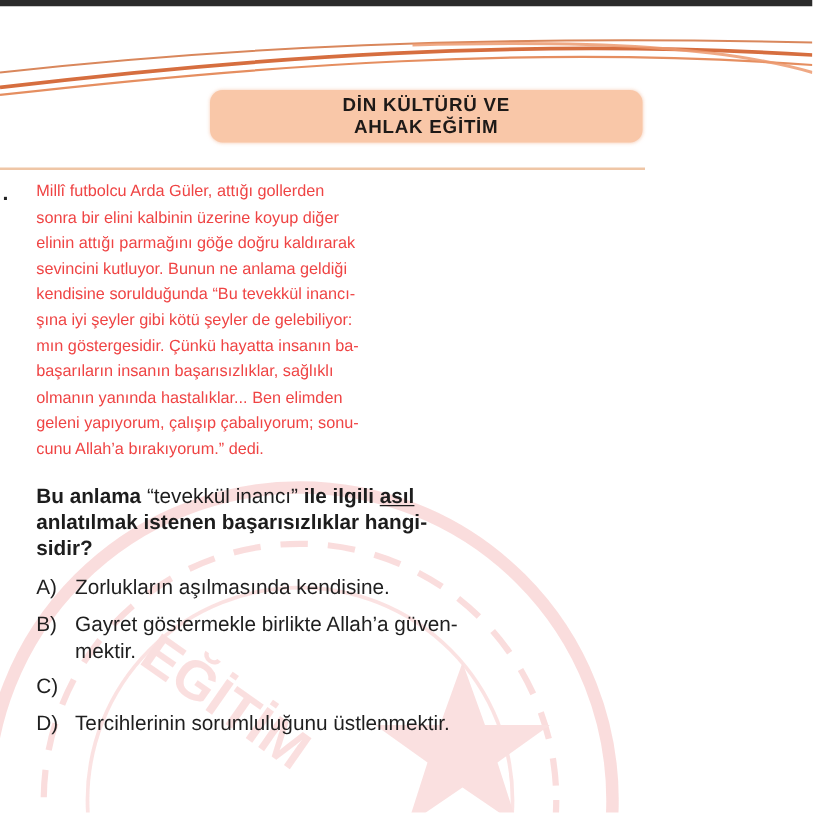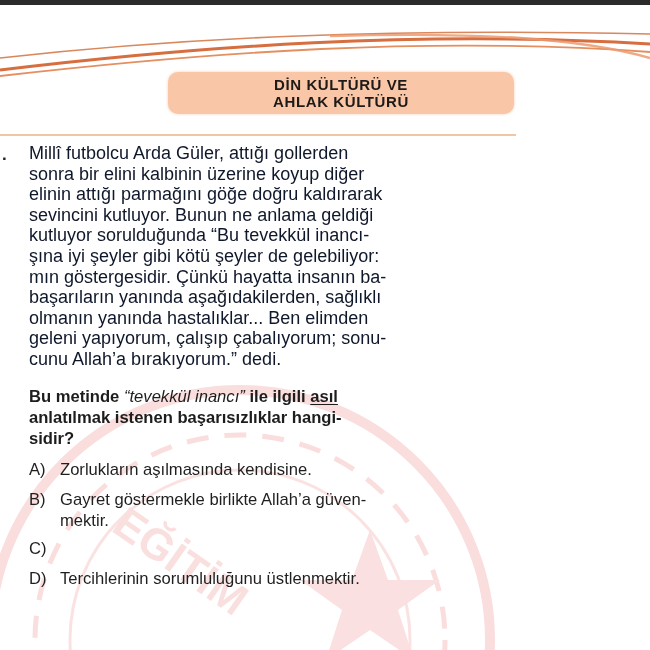--- a/index.html
+++ b/index.html
@@ -19,30 +19,30 @@
       box-shadow: 0 0 3px rgba(240,170,130,0.6);
     }
     .header-box span { font-weight: bold; font-size: 15px; line-height: 17px; letter-spacing: 0.6px; color: #1e1a18; }
 
     .rule { position: absolute; left: 0; top: 134px; width: 516px; height: 2px; background: #efc6a6; }
 
     .qnum { position: absolute; left: 2px; top: 145px; font-size: 17px; font-weight: bold; color: #222; }
 
     .passage {
       position: absolute; left: 29px; top: 143px; width: 500px;
-      font-size: 18px; line-height: 20.6px; color: #0f172a;
+      font-size: 13px; line-height: 20.6px; color: #ef4444;
     }
     .passage div { white-space: nowrap; }
 
     .stem {
       position: absolute; left: 29px; top: 386px; width: 500px;
       font-size: 16.6px; line-height: 21px; font-weight: bold; color: #1d1d1d;
     }
     .stem div { white-space: nowrap; }
-    .stem .normal { font-weight: normal; font-style: italic; }
+    .stem .normal { font-weight: normal; }
     .stem .ul { text-decoration: underline; text-underline-offset: 2px; }
 
     .options { position: absolute; left: 29px; top: 458px; width: 520px; font-size: 16.6px; color: #1f1f1f; }
     .option { display: flex; align-items: flex-start; line-height: 20.5px; }
     .option .letter { width: 31px; flex: 0 0 31px; }
     .option .text div { white-space: nowrap; }
     .opt-a { position: absolute; top: 2px; left: 0; }
     .opt-b { position: absolute; top: 32px; left: 0; }
     .opt-c { position: absolute; top: 81px; left: 0; }
     .opt-d { position: absolute; top: 111px; left: 0; }
@@ -62,43 +62,43 @@
 <svg class="watermark" viewBox="0 0 560 420">
   <circle cx="280" cy="260" r="250" fill="none" stroke="#f6c2c2" stroke-width="10"></circle>
   <circle cx="280" cy="260" r="205" fill="none" stroke="#f6c2c2" stroke-width="5" stroke-dasharray="22 16"></circle>
   <circle cx="280" cy="260" r="170" fill="none" stroke="#f8cccc" stroke-width="3"></circle>
   <polygon points="410,150 428,200 480,200 438,230 454,280 410,250 366,280 382,230 340,200 392,200" fill="#f6c7c7"></polygon>
   <text x="150" y="150" font-family="Liberation Sans, sans-serif" font-size="44" font-weight="bold" fill="#f7c6c6" transform="rotate(35 150 150)">EĞİTİM</text>
 </svg>
 
 <div class="header-box">
   <span>DİN KÜLTÜRÜ VE</span>
-  <span>AHLAK KÜLTÜRÜ</span>
+  <span>AHLAK EĞİTİM</span>
 </div>
 
 <div class="rule"></div>
 
 <div class="qnum">.</div>
 
 <div class="passage">
   <div>Millî futbolcu Arda Güler, attığı gollerden</div>
   <div>sonra bir elini kalbinin üzerine koyup diğer</div>
   <div>elinin attığı parmağını göğe doğru kaldırarak</div>
   <div>sevincini kutluyor. Bunun ne anlama geldiği</div>
-  <div>kutluyor sorulduğunda “Bu tevekkül inancı-</div>
+  <div>kendisine sorulduğunda “Bu tevekkül inancı-</div>
   <div>şına iyi şeyler gibi kötü şeyler de gelebiliyor:</div>
   <div>mın göstergesidir. Çünkü hayatta insanın ba-</div>
-  <div>başarıların yanında aşağıdakilerden, sağlıklı</div>
+  <div>başarıların insanın başarısızlıklar, sağlıklı</div>
   <div>olmanın yanında hastalıklar... Ben elimden</div>
   <div>geleni yapıyorum, çalışıp çabalıyorum; sonu-</div>
   <div>cunu Allah’a bırakıyorum.” dedi.</div>
 </div>
 
 <div class="stem">
-  <div><span>Bu metinde </span><span class="normal">“tevekkül inancı”</span><span> ile ilgili </span><span class="ul">asıl</span></div>
+  <div><span>Bu anlama </span><span class="normal">“tevekkül inancı”</span><span> ile ilgili </span><span class="ul">asıl</span></div>
   <div>anlatılmak istenen başarısızlıklar hangi-</div>
   <div>sidir?</div>
 </div>
 
 <div class="options">
   <div class="option opt-a">
     <span class="letter">A)</span>
     <span class="text">
         <div>Zorlukların aşılmasında kendisine.</div>
       </span>

